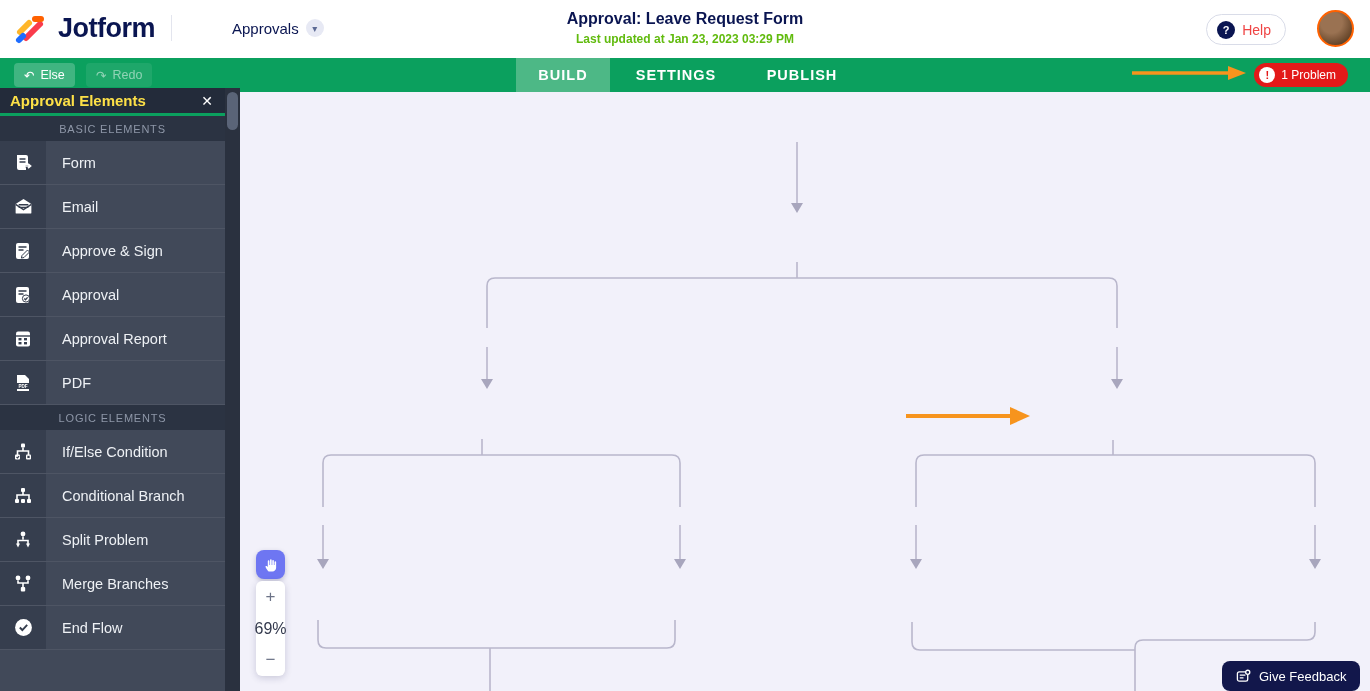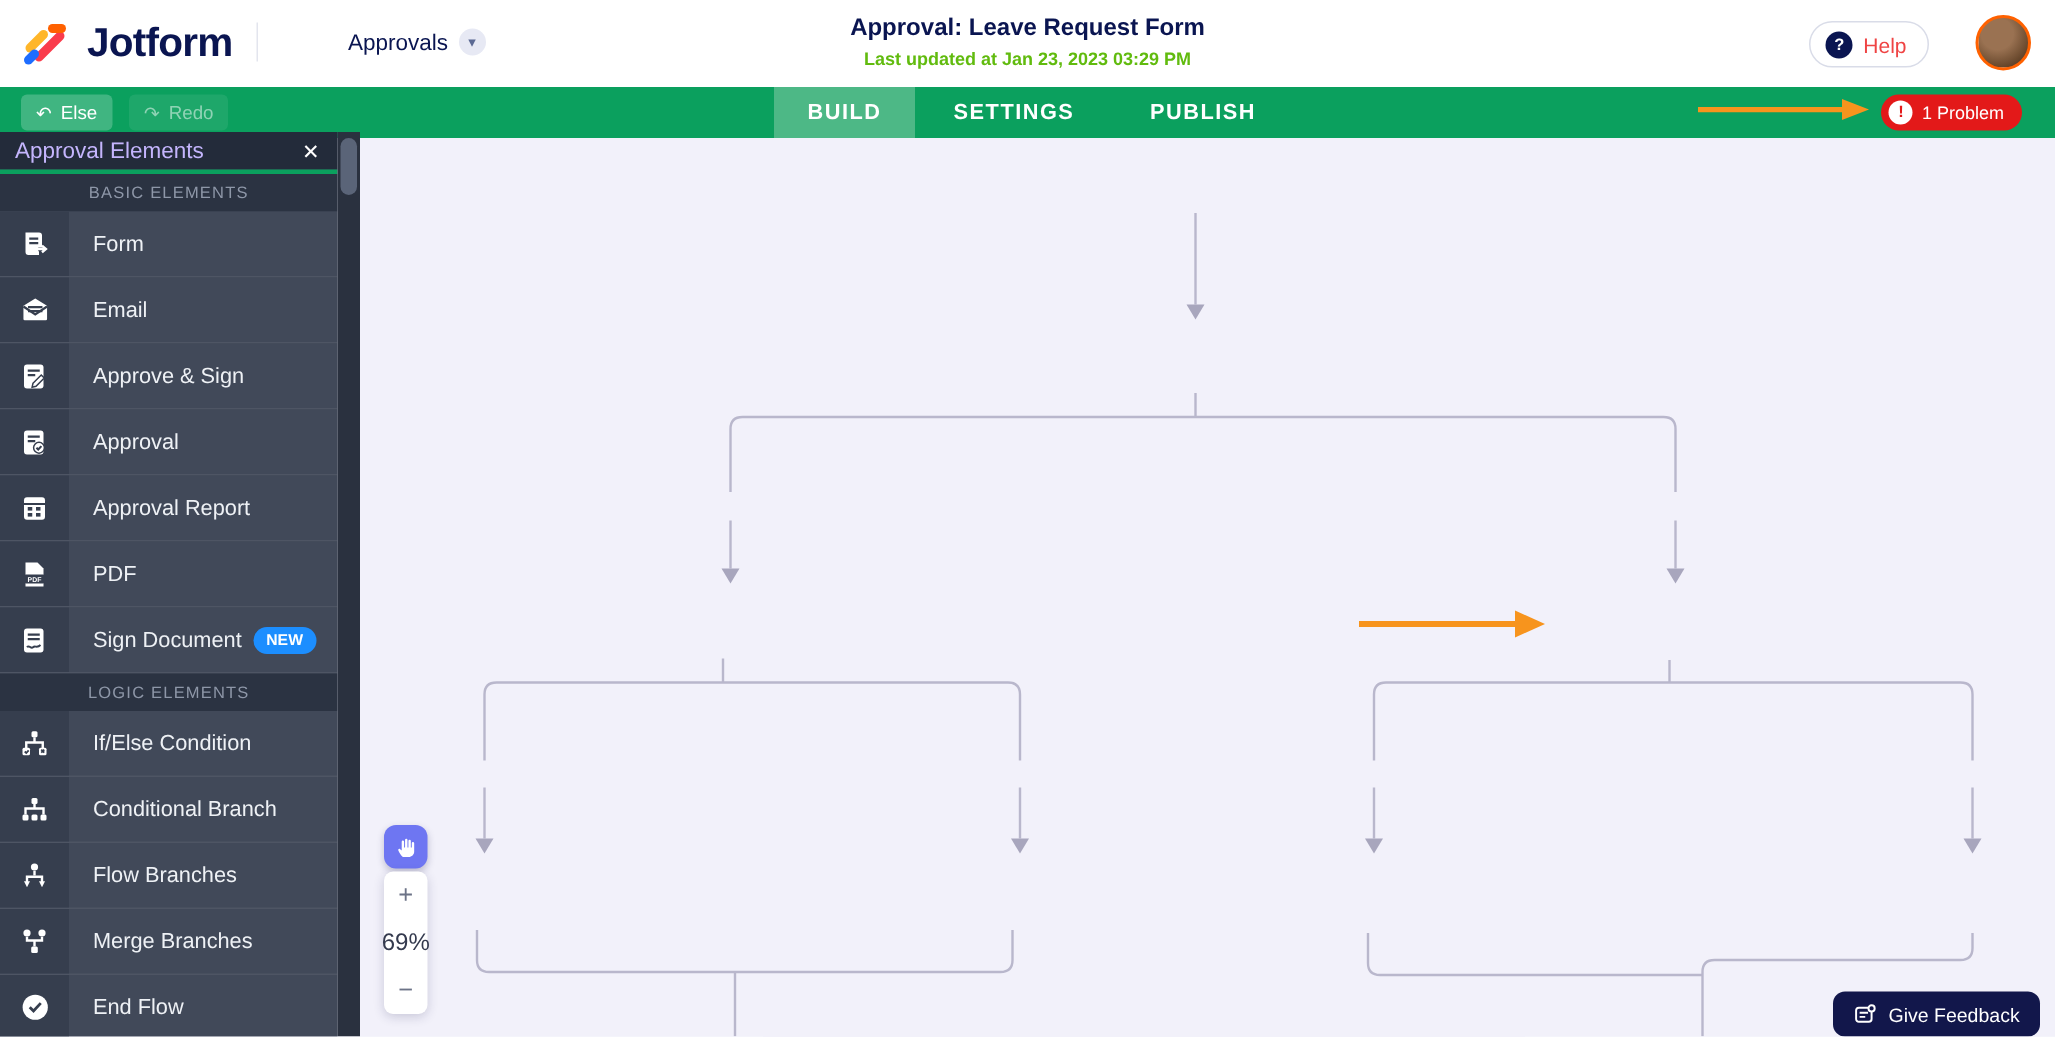--- a/index.html
+++ b/index.html
@@ -39,21 +39,21 @@
   .problem-badge { position:absolute; right:22px; top:5px; height:24px; background:#e31919; border-radius:13px;
          display:flex; align-items:center; gap:6px; padding:0 12px 0 5px; cursor:pointer; }
   .problem-badge .excl { width:16px; height:16px; background:#fff; color:#e31919; border-radius:50%; font-size:11px;
          font-weight:bold; display:flex; align-items:center; justify-content:center; }
   .problem-badge .ptext { color:#fff; font-size:12px; font-weight:normal; }
   .toolbar-arrow { position:absolute; right:118px; top:65px; z-index:25; }
 
   
   .sidebar { position:absolute; left:0; top:88px; width:225px; height:603px; background:#414959; z-index:40; overflow:hidden; }
   .sb-header { height:25px; background:#232b3a; display:flex; align-items:center; justify-content:space-between; padding:0 12px 0 10px; }
-  .sb-title { color:#c4b5fd; font-size:15px; font-weight:normal; }
+  .sb-title { color:#fde047; font-size:15px; font-weight:bold; }
   .sb-close { color:#fff; font-size:14px; cursor:pointer; }
   .sb-greenbar { height:3px; background:#0ba05e; }
   .sb-section { height:25px; background:#2b3342; color:#8e97a8; font-size:11px; letter-spacing:.8px;
                 display:flex; align-items:center; justify-content:center; }
   .srow { display:flex; height:44px; background:#414959; border-bottom:1px solid rgba(255,255,255,.07); cursor:pointer; }
   .srow .icell { width:46px; background:#363e4e; display:flex; align-items:center; justify-content:center; }
   .srow .slabel { flex:1; display:flex; align-items:center; padding-left:16px; font-size:14.5px; color:#eef1f5; }
   .new-badge { margin:auto 14px auto auto; background:#1c8eff; color:#fff; font-size:10.5px; font-weight:bold;
                border-radius:10px; padding:3px 9px; }
   .scroll-strip { position:absolute; left:225px; top:88px; width:15px; height:603px; background:#2a313f; z-index:39; }
@@ -440,33 +440,20 @@
     <div class="srow">
       <div class="icell">
           <svg width="20" height="20" viewBox="0 0 20 20">
             <path d="M4 2h8l4 4v12H4z" fill="#fff"></path>
             <rect x="3" y="10" width="14" height="6" rx="1.2" fill="#363e4e"></rect>
             <text x="10" y="14.8" text-anchor="middle" font-size="4.6" font-weight="bold" fill="#fff" font-family="Liberation Sans, sans-serif">PDF</text>
           </svg>
         </div>
       <div class="slabel">PDF</div>
     </div>
-    <div class="srow">
-      <div class="icell">
-          <svg width="20" height="20" viewBox="0 0 20 20">
-            <rect x="3" y="2" width="13" height="16" rx="2" fill="#fff"></rect>
-            <g stroke="#363e4e" stroke-width="1.5">
-              <path d="M5.5 6h8M5.5 9h8"></path>
-            </g>
-            <path d="M5 14.5c1.5-2 2.5 1.5 4 0s2.5 1 5-1.5" stroke="#363e4e" stroke-width="1.3" fill="none"></path>
-          </svg>
-        </div>
-      <div class="slabel">Sign Document</div>
-      <span class="new-badge">NEW</span>
-    </div>
 
     <div class="sb-section">LOGIC ELEMENTS</div>
 
     <div class="srow">
       <div class="icell">
           <svg width="20" height="20" viewBox="0 0 20 20" fill="#fff">
             <rect x="8" y="1.5" width="4" height="4" rx="1"></rect>
             <path d="M10 5.5V9M4.5 13V9h11v4" stroke="#fff" stroke-width="1.6" fill="none"></path>
             <rect x="2" y="12.5" width="5" height="5" rx="1"></rect>
             <rect x="13" y="12.5" width="5" height="5" rx="1"></rect>
@@ -490,21 +477,21 @@
     </div>
     <div class="srow">
       <div class="icell">
           <svg width="20" height="20" viewBox="0 0 20 20" fill="#fff">
             <circle cx="10" cy="4" r="2.4"></circle>
             <path d="M10 6.5v3M5 14v-3.5h10V14" stroke="#fff" stroke-width="1.6" fill="none"></path>
             <path d="M3 13.5h4L5 17.5z"></path>
             <path d="M13 13.5h4L15 17.5z"></path>
           </svg>
         </div>
-      <div class="slabel">Flow Branches</div>
+      <div class="slabel">Split Problem</div>
     </div>
     <div class="srow">
       <div class="icell">
           <svg width="20" height="20" viewBox="0 0 20 20" fill="#fff">
             <circle cx="5" cy="4" r="2.4"></circle>
             <circle cx="15" cy="4" r="2.4"></circle>
             <path d="M5 6.5V9h10V6.5M10 9v4" stroke="#fff" stroke-width="1.6" fill="none"></path>
             <rect x="7.8" y="13" width="4.4" height="4.4" rx="1"></rect>
           </svg>
         </div>

